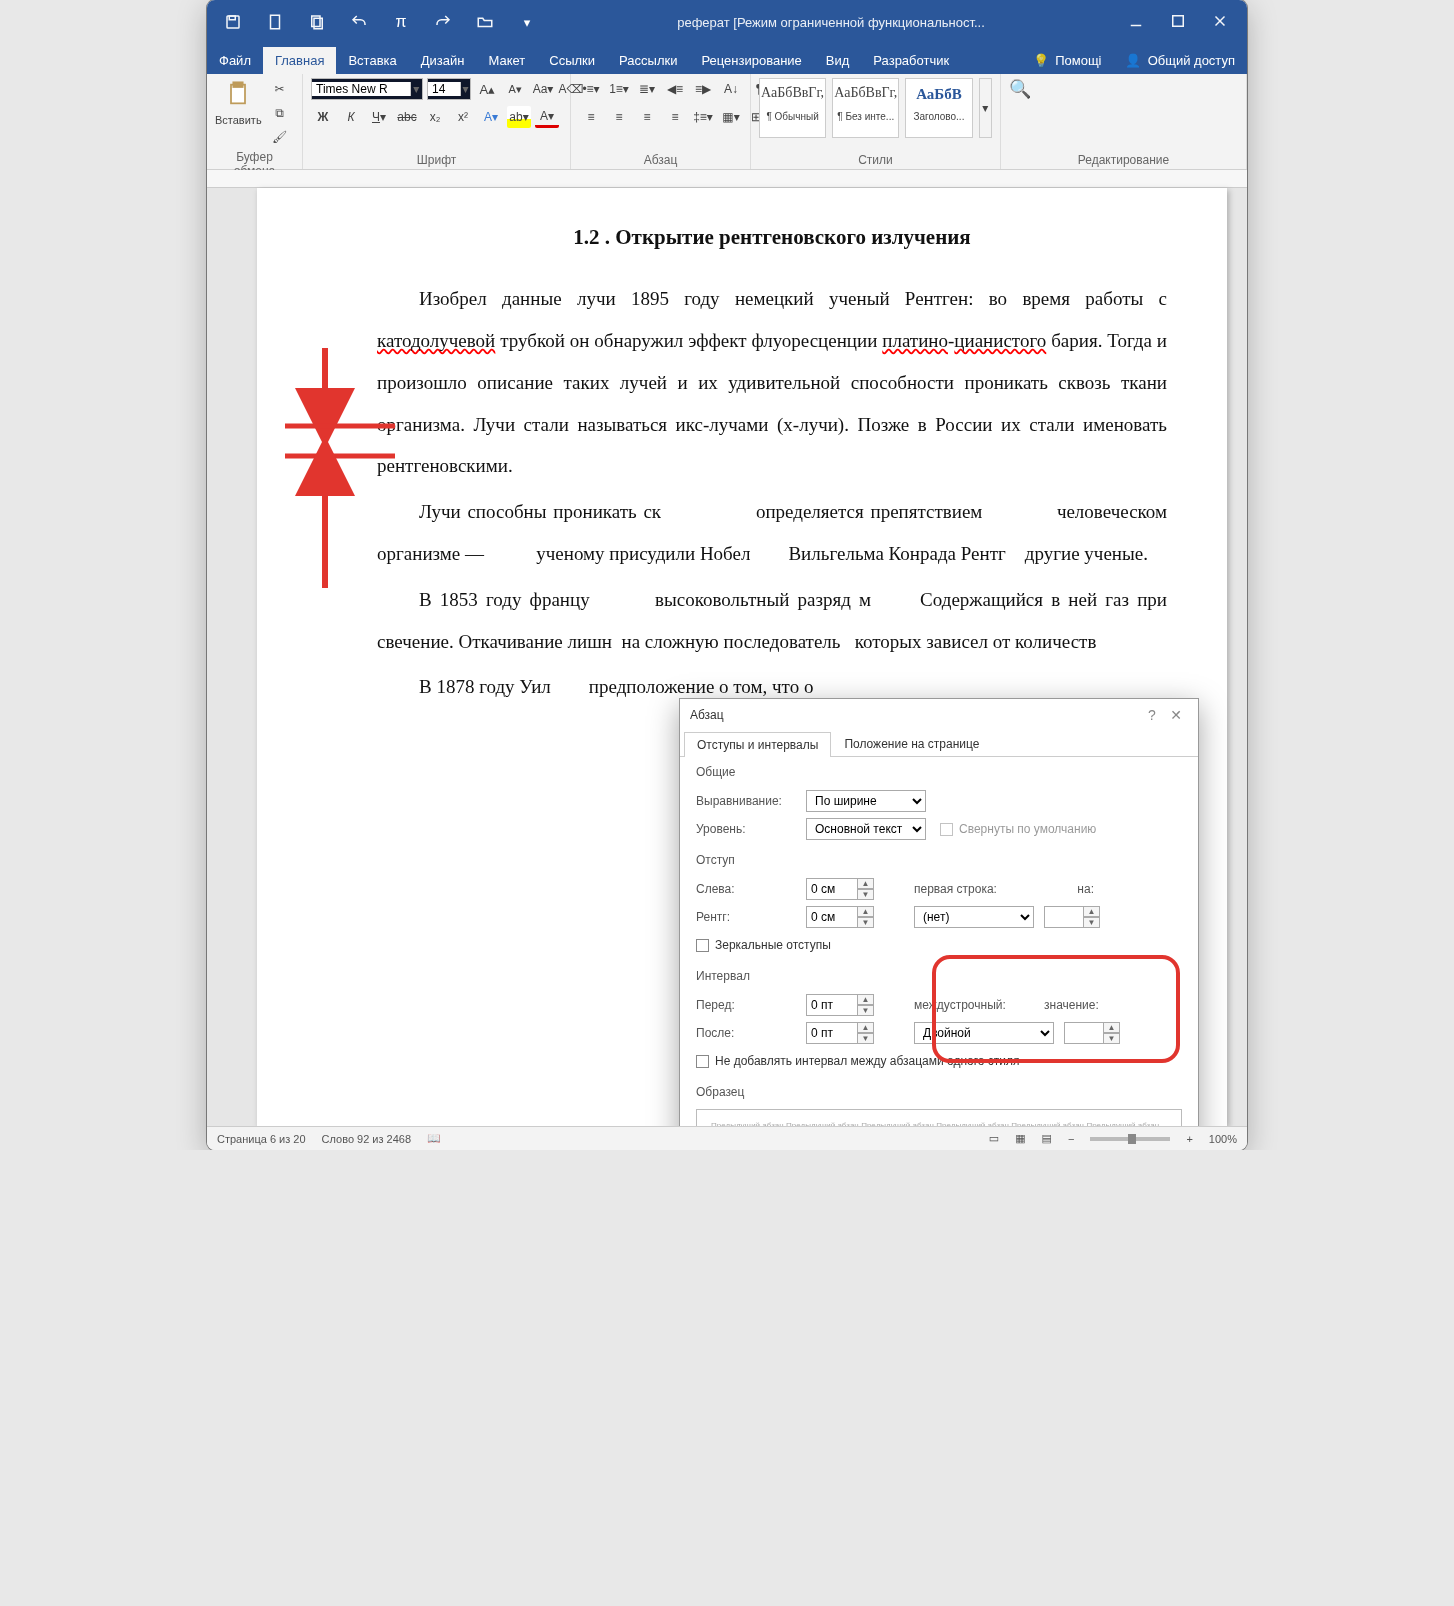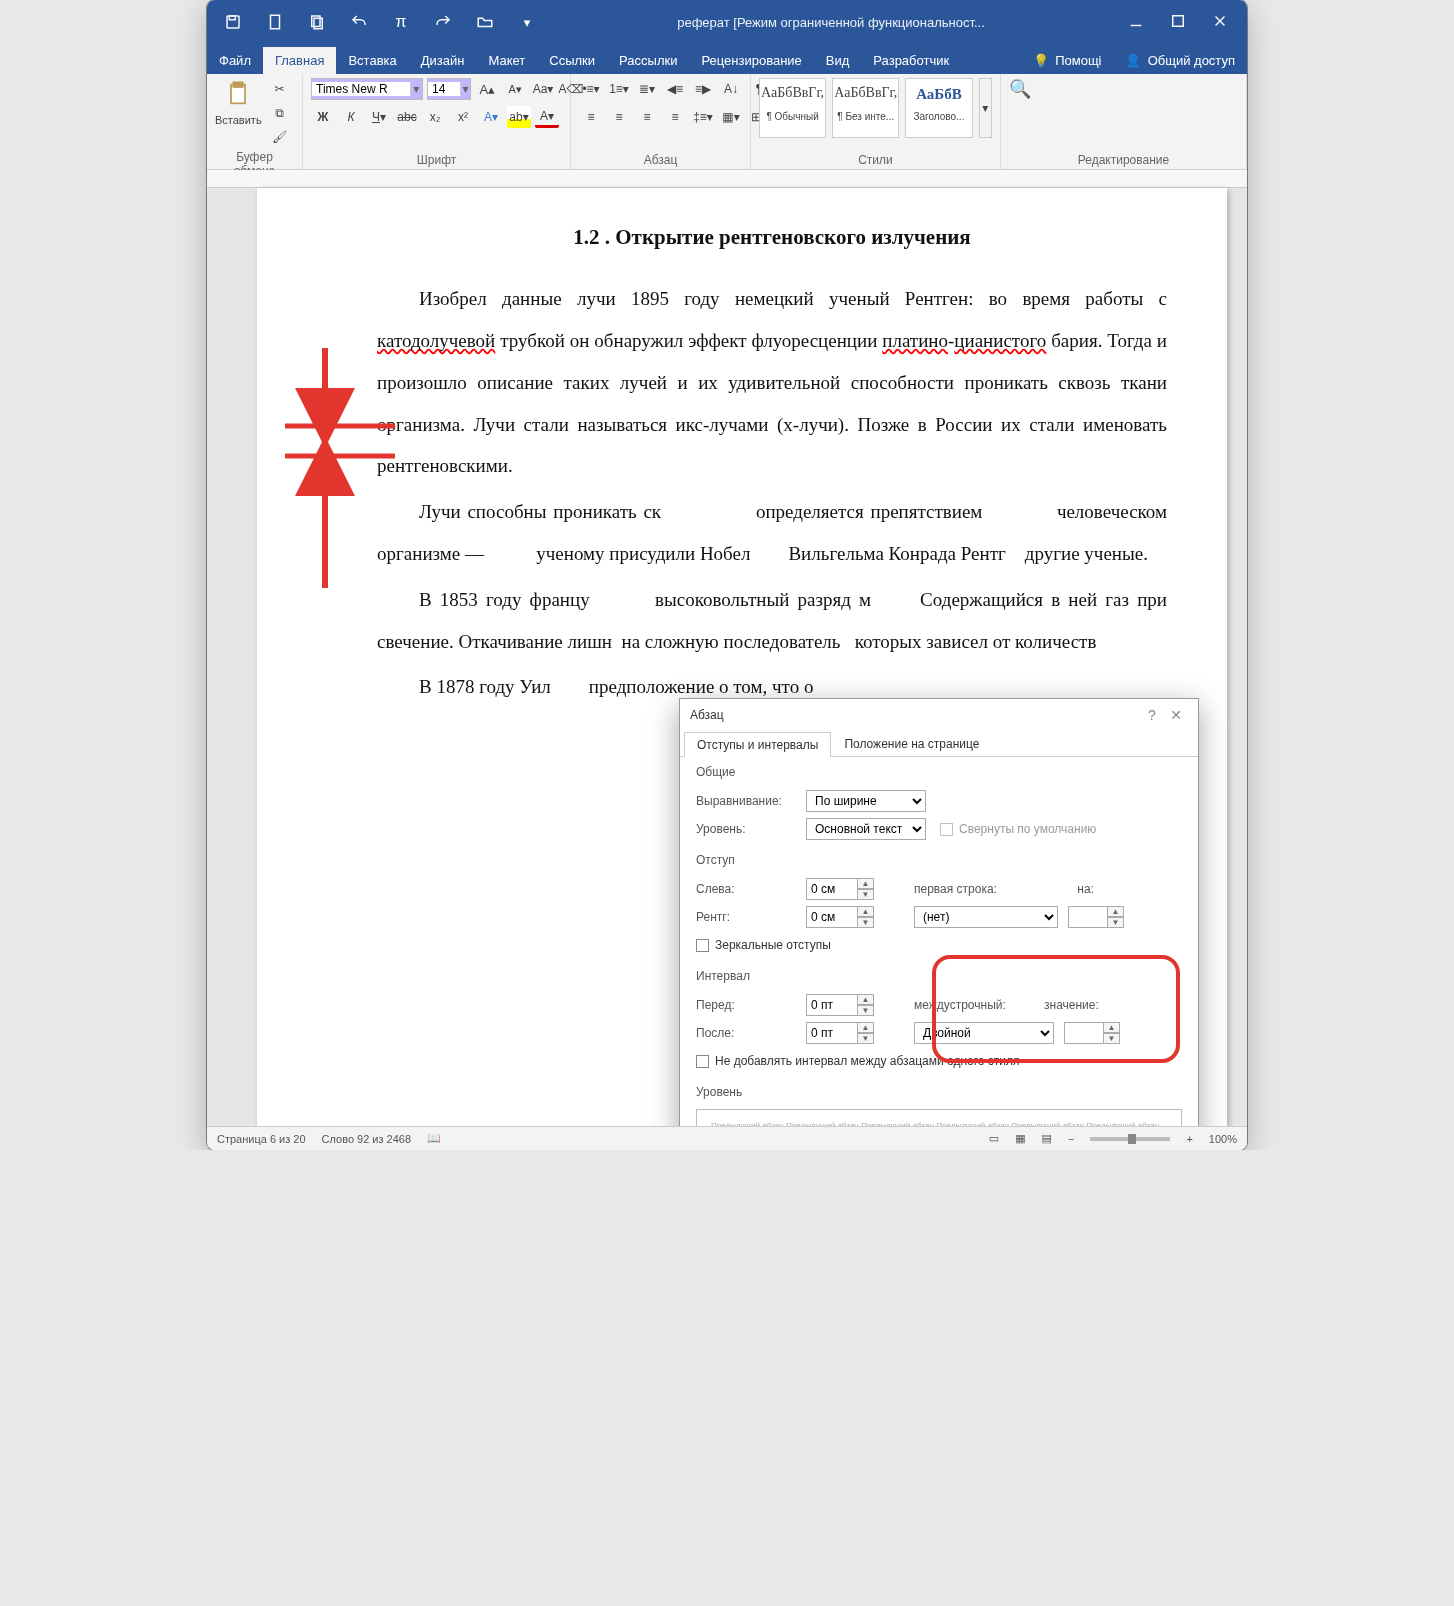--- a/index.html
+++ b/index.html
@@ -56,21 +56,21 @@
     display:flex;
     font-size:12px;
     color:#444;
   }
   .group { border-right:1px solid #dcdcdc; padding:4px 8px 2px; display:flex; flex-direction:column; }
   .group .body { flex:1; display:flex; align-items:flex-start; gap:6px; }
   .group .label { text-align:center; font-size:12px; color:#666; padding-top:2px; }
   .vcol { display:flex; flex-direction:column; gap:4px; align-items:center; justify-content:center; }
   .row { display:flex; gap:4px; align-items:center; }
   .iconbtn { width:24px; height:22px; display:flex; align-items:center; justify-content:center; border-radius:2px; }
-  .combo { display:flex; align-items:center; border:1px solid #bbb; background:#c4b5fd; height:22px; font-size:12px; }
+  .combo { display:flex; align-items:center; border:1px solid #bbb; background:#0f172a; height:22px; font-size:12px; }
   .combo input { border:none; outline:none; font-size:12px; padding:0 4px; width:100%; }
   .combo .arrow { width:14px; text-align:center; color:#666; border-left:1px solid #ccc; }
   .stylecard { border:1px solid #ccc; background:#fff; width:70px; height:60px; text-align:center; font-size:10px; padding-top:6px; }
   .stylecard .prev { font-size:14px; font-family:"Times New Roman",serif; }
   .stylecard .prevB { font-size:15px; color:#2b579a; font-family:Cambria,serif; font-weight:bold; }
 
   
   .workspace { position:absolute; top:170px; left:0; right:0; bottom:24px; background:#e6e6e6; overflow:hidden; }
   .ruler { height:18px; background:#f7f7f7; border-bottom:1px solid #ccc; font-size:9px; color:#888; position:relative; }
   .page {
@@ -376,21 +376,21 @@
         <div class="frow">
           <span class="lbl">Рентг:</span>
           <div class="spin">
               <input value="0 см" style="">
               <div class="btns">
                 <div>▲</div>
                 <div>▼</div>
               </div>
             </div>
           <span style="width:40px"></span>
-          <select style="width:144px"><option>(нет)</option></select>
+          <select style="width:120px"><option>(нет)</option></select>
           <span style="width:10px"></span>
           <div class="spin">
               <input style="width: 40px;" value="">
               <div class="btns">
                 <div>▲</div>
                 <div>▼</div>
               </div>
             </div>
         </div>
         <div class="frow">
@@ -439,21 +439,21 @@
         <div class="frow">
           <label class="chk">
               <span class="box"></span>
               <span>Не добавлять интервал между абзацами одного стиля</span>
             </label>
         </div>
         <div class="hl" style="left:252px; top:-6px; width:248px; height:108px;"></div>
       </div>
 
       <div class="sect">
-        <div class="hdr">Уровень</div>
+        <div class="hdr">Образец</div>
       </div>
       <div class="preview">
         <div>Предыдущий абзац Предыдущий абзац Предыдущий абзац Предыдущий абзац Предыдущий абзац Предыдущий абзац Предыдущий абзац Предыдущий абзац Предыдущий абзац Предыдущий абзац Предыдущий абзац</div>
 
       </div>
 
     </div>
   </div>
 
   <div class="status">

